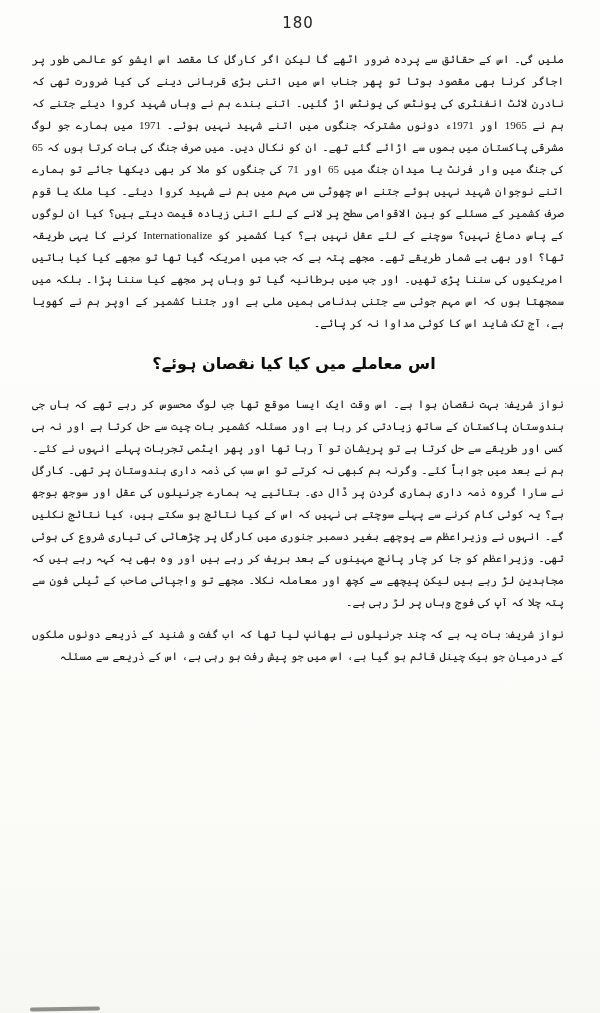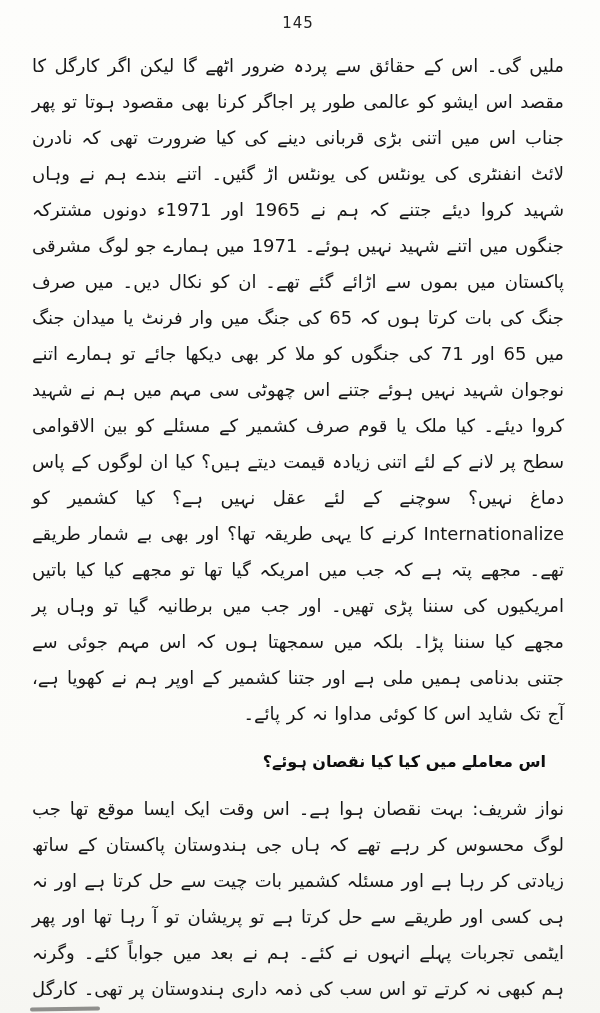--- a/index.html
+++ b/index.html
@@ -26,52 +26,53 @@
     text-align: center;
     font-size: 15px;
     letter-spacing: 1px;
     color: #222;
     margin: 2px 0 16px 0;
   }
   .para {
     direction: rtl;
     unicode-bidi: plaintext;
     text-align: justify;
-    font-size: 18px;
+    font-size: 11px;
     line-height: 2.0;
     margin: 0 0 10px 0;
     color: #181818;
     word-spacing: 1px;
+    font-family: Liberation Serif, serif;
   }
   .heading {
     direction: rtl;
-    text-align: right;
+    text-align: center;
     font-size: 16px;
     font-weight: bold;
     color: #0e0e0e;
-    margin: 16px 18px 14px 0;
+    margin: 16px 8px 14px 0;
     line-height: 1.8;
   }
   .scan-artifact {
     position: absolute;
     left: 30px;
     bottom: 2px;
     width: 70px;
     height: 4px;
     background: #3a3a38;
     border-radius: 2px;
     opacity: 0.55;
     transform: rotate(-1deg);
   }
 </style>
 </head>
 <body>
 
 <div class="page">
-  <div class="page-number">145</div>
+  <div class="page-number">180</div>
 
   <p class="para">ملیں گی۔ اس کے حقائق سے پردہ ضرور اٹھے گا لیکن اگر کارگل کا مقصد اس ایشو کو عالمی طور پر اجاگر کرنا بھی مقصود ہوتا تو پھر جناب اس میں اتنی بڑی قربانی دینے کی کیا ضرورت تھی کہ نادرن لائٹ انفنٹری کی یونٹس کی یونٹس اڑ گئیں۔ اتنے بندے ہم نے وہاں شہید کروا دیئے جتنے کہ ہم نے 1965 اور 1971ء دونوں مشترکہ جنگوں میں اتنے شہید نہیں ہوئے۔ 1971 میں ہمارے جو لوگ مشرقی پاکستان میں بموں سے اڑائے گئے تھے۔ ان کو نکال دیں۔ میں صرف جنگ کی بات کرتا ہوں کہ 65 کی جنگ میں وار فرنٹ یا میدان جنگ میں 65 اور 71 کی جنگوں کو ملا کر بھی دیکھا جائے تو ہمارے اتنے نوجوان شہید نہیں ہوئے جتنے اس چھوٹی سی مہم میں ہم نے شہید کروا دیئے۔ کیا ملک یا قوم صرف کشمیر کے مسئلے کو بین الاقوامی سطح پر لانے کے لئے اتنی زیادہ قیمت دیتے ہیں؟ کیا ان لوگوں کے پاس دماغ نہیں؟ سوچنے کے لئے عقل نہیں ہے؟ کیا کشمیر کو Internationalize کرنے کا یہی طریقہ تھا؟ اور بھی بے شمار طریقے تھے۔ مجھے پتہ ہے کہ جب میں امریکہ گیا تھا تو مجھے کیا کیا باتیں امریکیوں کی سننا پڑی تھیں۔ اور جب میں برطانیہ گیا تو وہاں پر مجھے کیا سننا پڑا۔ بلکہ میں سمجھتا ہوں کہ اس مہم جوئی سے جتنی بدنامی ہمیں ملی ہے اور جتنا کشمیر کے اوپر ہم نے کھویا ہے، آج تک شاید اس کا کوئی مداوا نہ کر پائے۔</p>
 
   <h2 class="heading">اس معاملے میں کیا کیا نقصان ہوئے؟</h2>
 
   <p class="para">نواز شریف: بہت نقصان ہوا ہے۔ اس وقت ایک ایسا موقع تھا جب لوگ محسوس کر رہے تھے کہ ہاں جی ہندوستان پاکستان کے ساتھ زیادتی کر رہا ہے اور مسئلہ کشمیر بات چیت سے حل کرتا ہے اور نہ ہی کسی اور طریقے سے حل کرتا ہے تو پریشان تو آ رہا تھا اور پھر ایٹمی تجربات پہلے انہوں نے کئے۔ ہم نے بعد میں جواباً کئے۔ وگرنہ ہم کبھی نہ کرتے تو اس سب کی ذمہ داری ہندوستان پر تھی۔ کارگل نے سارا گروہ ذمہ داری ہماری گردن پر ڈال دی۔ بتائیے یہ ہمارے جرنیلوں کی عقل اور سوجھ بوجھ ہے؟ یہ کوئی کام کرنے سے پہلے سوچتے ہی نہیں کہ اس کے کیا نتائج ہو سکتے ہیں، کیا نتائج نکلیں گے۔ انہوں نے وزیراعظم سے پوچھے بغیر دسمبر جنوری میں کارگل پر چڑھائی کی تیاری شروع کی ہوئی تھی۔ وزیراعظم کو جا کر چار پانچ مہینوں کے بعد بریف کر رہے ہیں اور وہ بھی یہ کہہ رہے ہیں کہ مجاہدین لڑ رہے ہیں لیکن پیچھے سے کچھ اور معاملہ نکلا۔ مجھے تو واجپائی صاحب کے ٹیلی فون سے پتہ چلا کہ آپ کی فوج وہاں پر لڑ رہی ہے۔</p>
 
 
   <p class="para">نواز شریف: بات یہ ہے کہ چند جرنیلوں نے بھانپ لیا تھا کہ اب گفت و شنید کے ذریعے دونوں ملکوں کے درمیان جو بیک چینل قائم ہو گیا ہے، اس میں جو پیش رفت ہو رہی ہے، اس کے ذریعے سے مسئلہ</p>
 </div>

